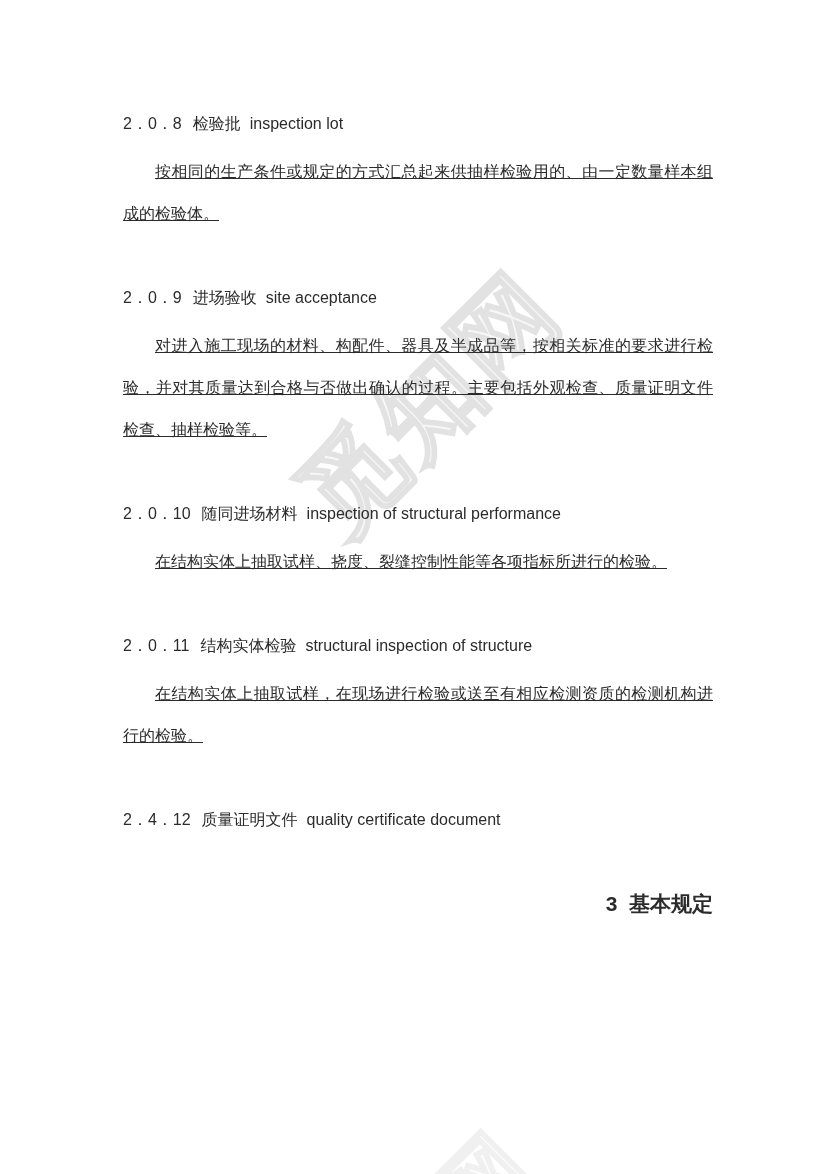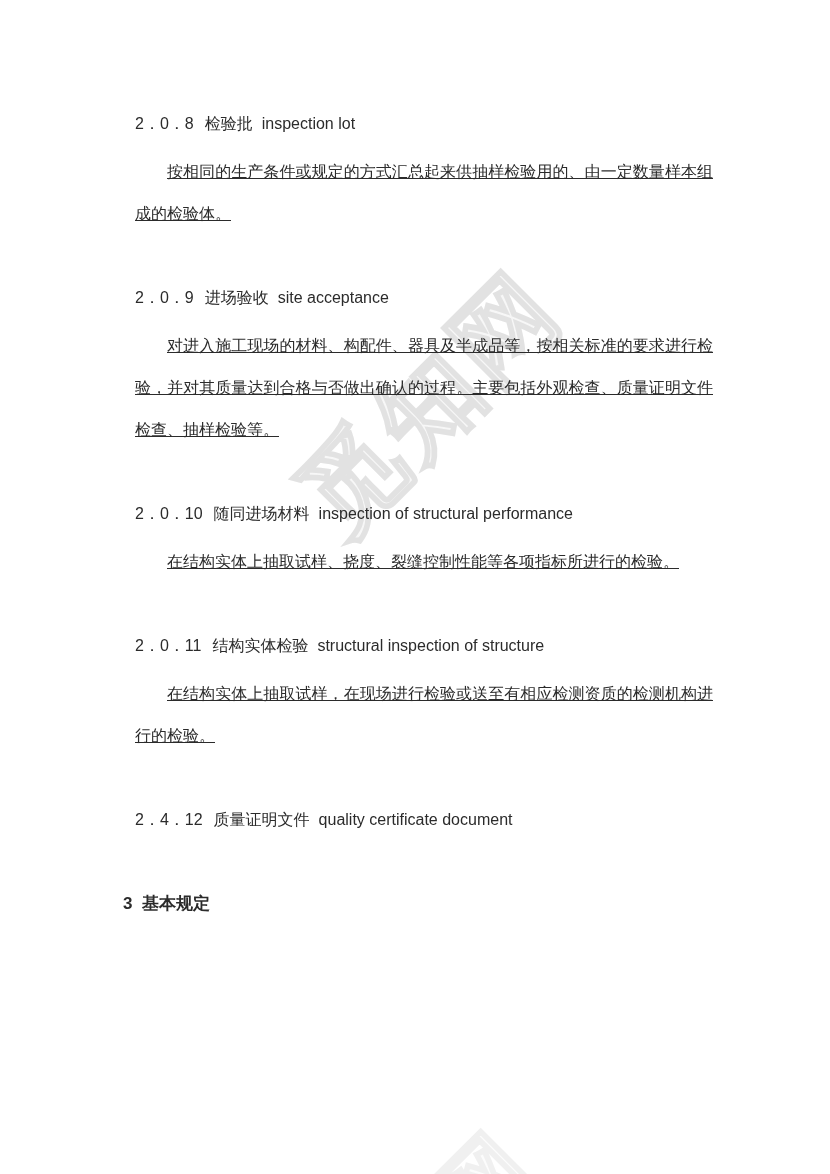--- a/index.html
+++ b/index.html
@@ -50,42 +50,41 @@
     position: absolute;
     left: 123px;
     top: 103px;
     width: 590px;
     z-index: 1;
     font-size: 16px;
     line-height: 42px;
   }
   .term-section {
     margin-bottom: 42px;
-    margin-left: 12px;
   }
   .term-heading {
     margin: 0 0 6px 0;
     white-space: nowrap;
   }
   .term-number {
     margin-right: 11px;
   }
   .term-zh {
     margin-right: 9px;
   }
   .term-def {
     margin: 0;
     text-align: justify;
     text-indent: 2em;
     text-decoration: underline;
   }
   .chapter-heading {
     margin: 12px 0 0 0;
-    text-align: left;
-    font-size: 17px;
+    text-align: right;
+    font-size: 21px;
     font-weight: 700;
     white-space: pre;
     line-height: 42px;
   }
 </style>
 </head>
 <body>
 
 <div class="page">
 

